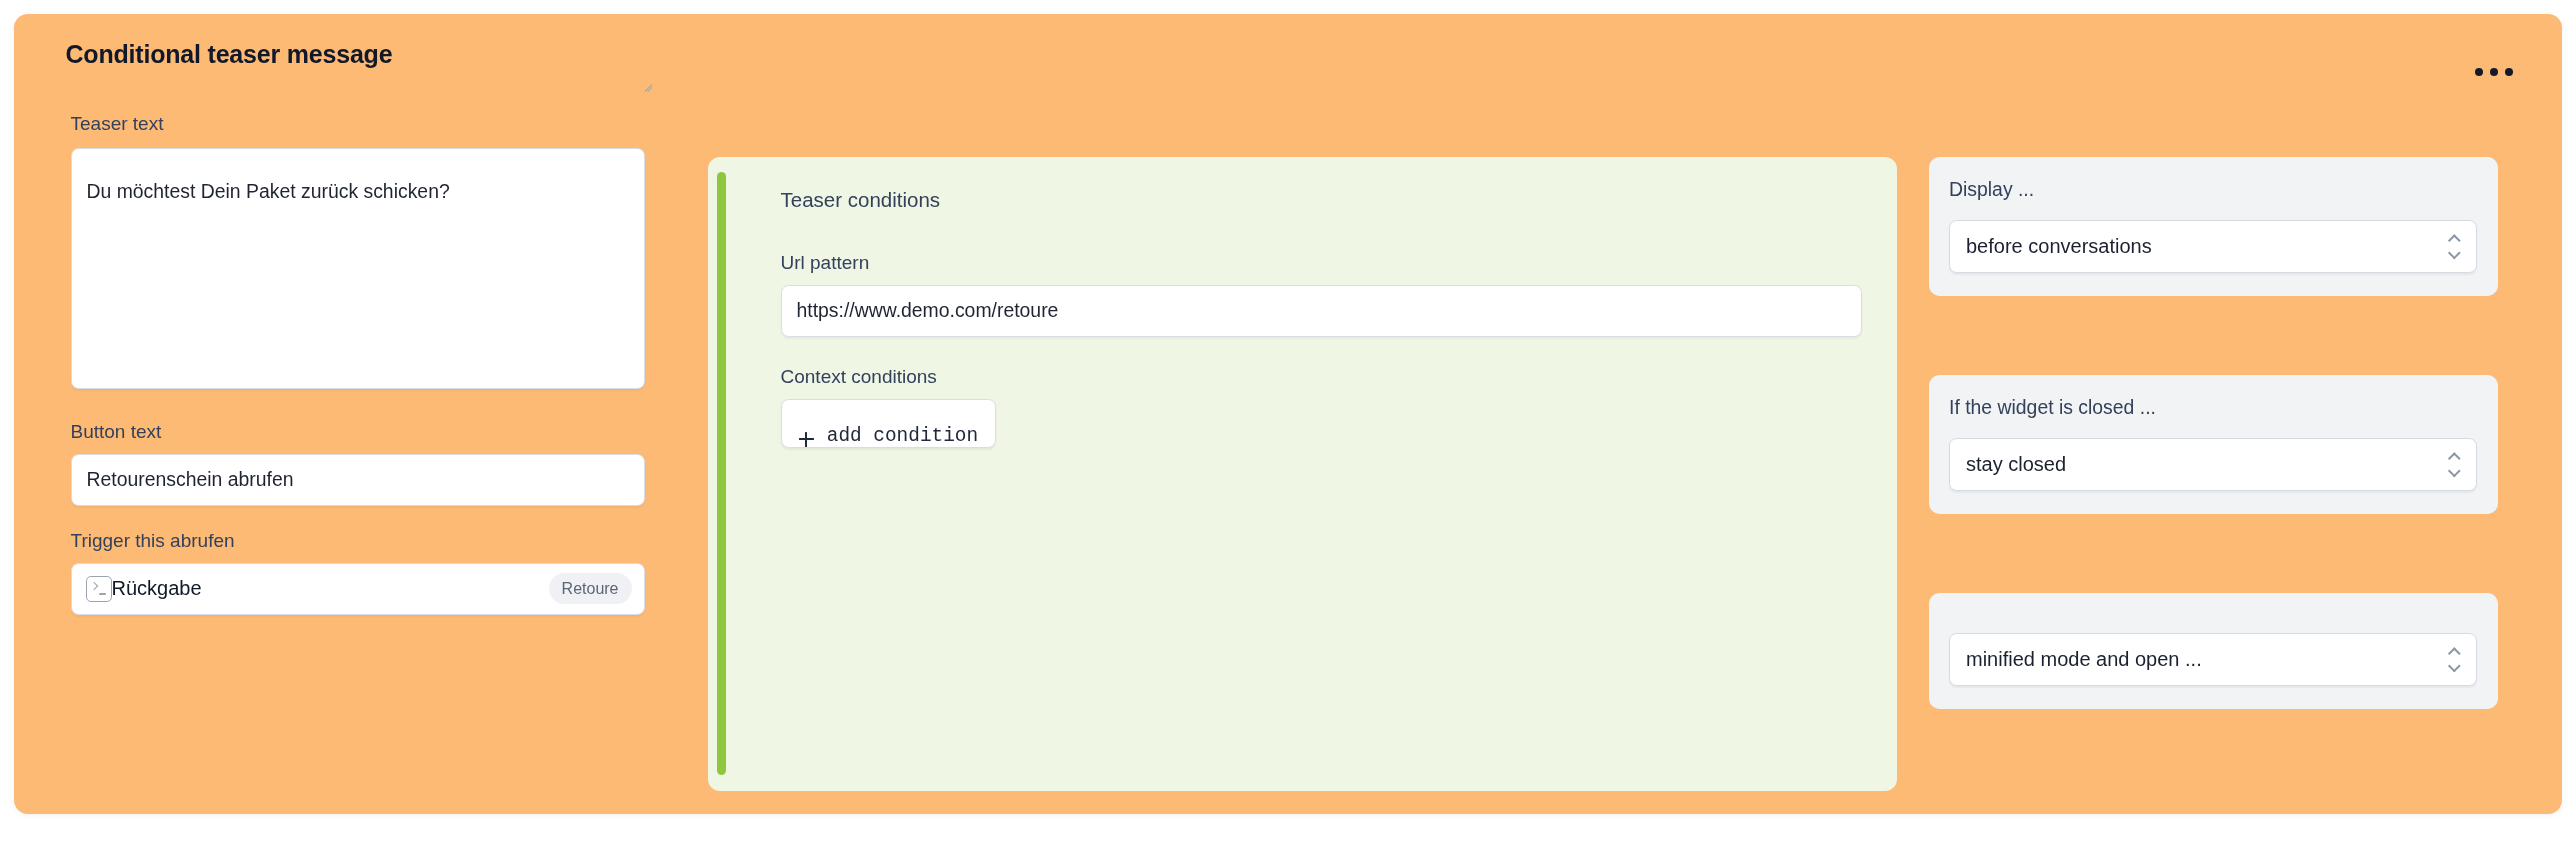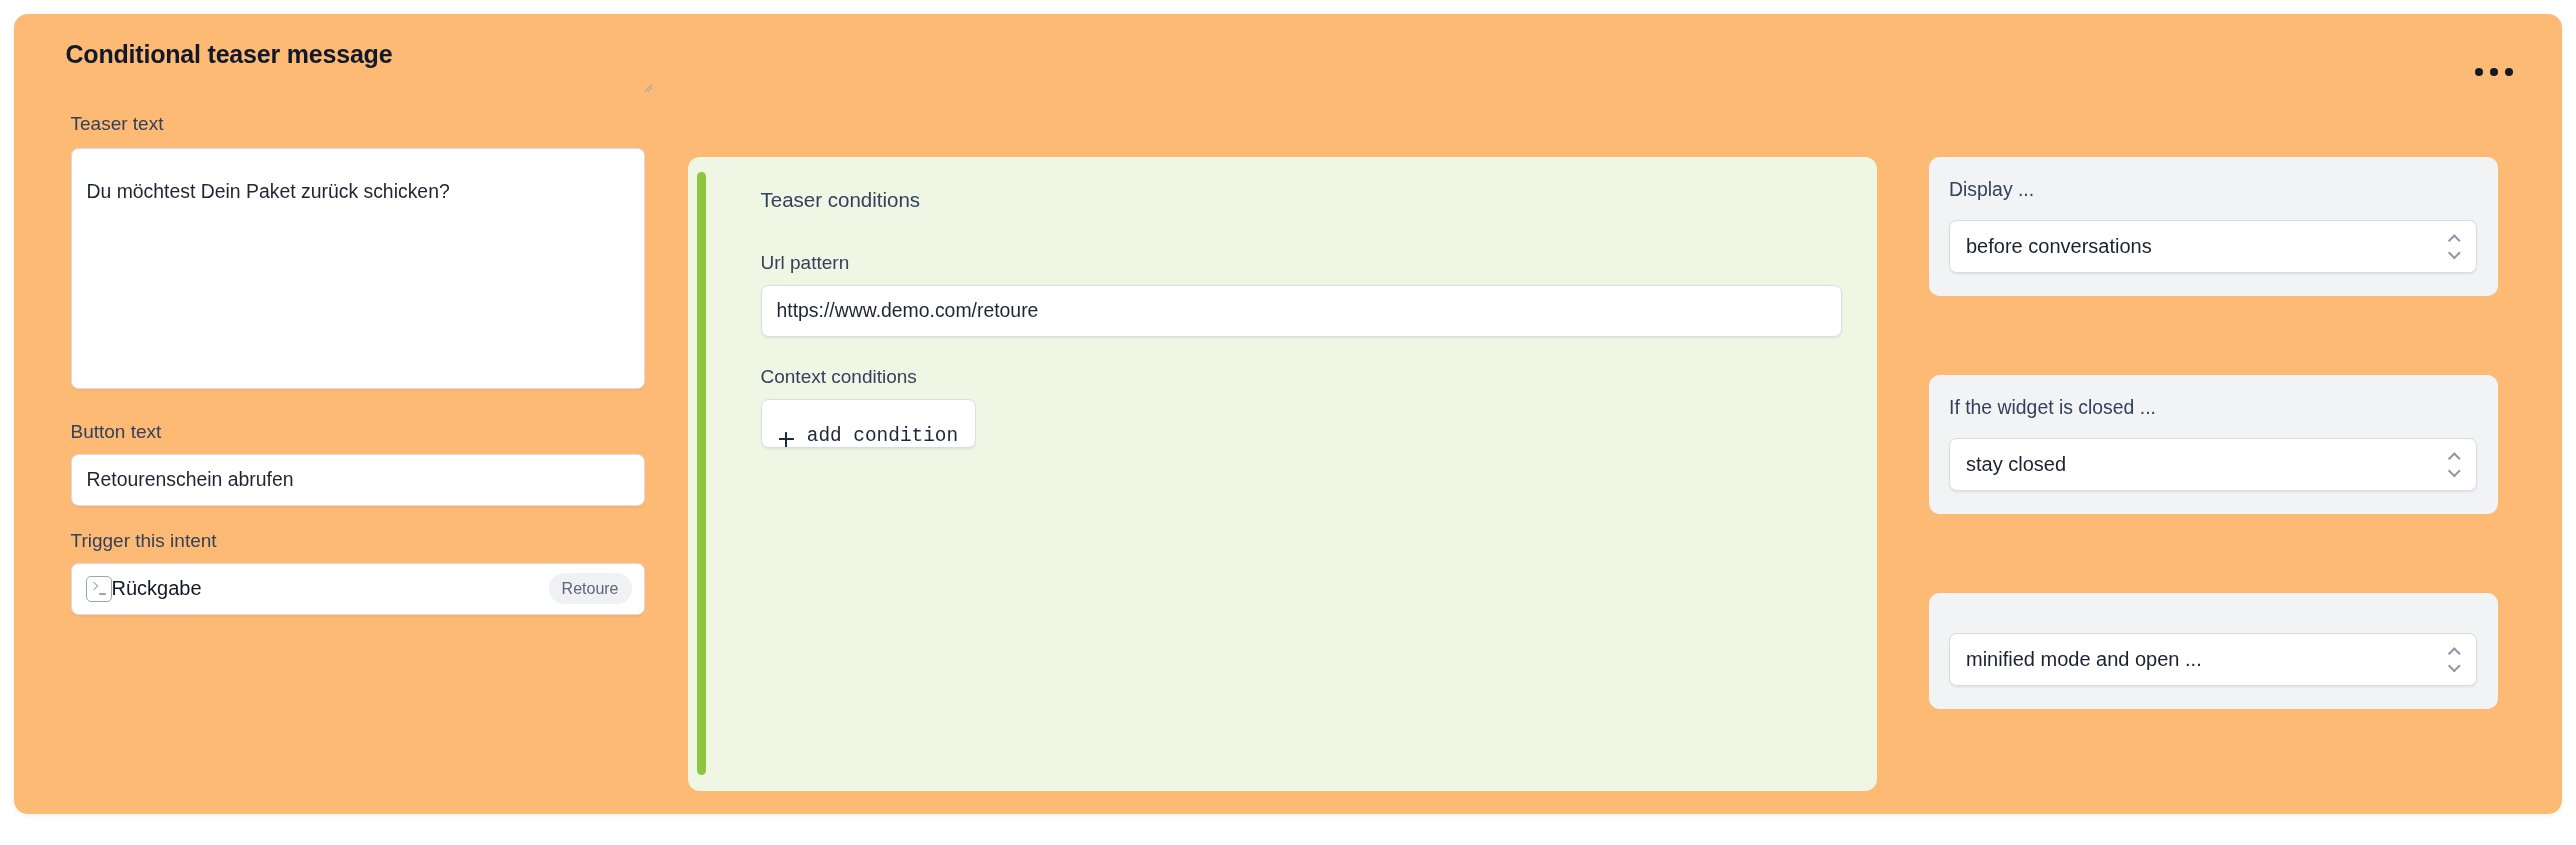--- a/index.html
+++ b/index.html
@@ -145,21 +145,21 @@
     color: #5d6675;
     font-size: 16px;
     border-radius: 539px;
     padding: 6.5px 13px;
     white-space: nowrap;
   }
 
   
   .col-mid {
     position: absolute;
-    left: 674px; top: 143px;
+    left: 694px; top: 143px;
     width: 1189px; height: 634px;
     background: #eff6e4;
     border-radius: 12px;
   }
   .accent-bar {
     position: absolute;
     left: 9.7px; top: 15px;
     width: 9.2px; height: 603px;
     background: #8ec63f;
     border-radius: 5.4px;
@@ -265,21 +265,21 @@
     <div class="input-box teaser-area">Du möchtest Dein Paket zurück schicken?</div>
     <div class="resize-grip">
       <span></span>
         <span></span>
     </div>
 
     <div class="field-label lbl-button">Button text</div>
 
     <div class="input-box button-input">Retourenschein abrufen</div>
 
-    <div class="field-label lbl-trigger">Trigger this intent</div>
+    <div class="field-label lbl-trigger">Trigger this abrufen</div>
 
     <div class="input-box intent-box">
       <span class="terminal-icon">
         <span class="chev"></span>
           <span class="bar"></span>
       </span>
       <span class="intent-name">Rückgabe</span>
       <span class="intent-badge">Retoure</span>
     </div>
   </div>

